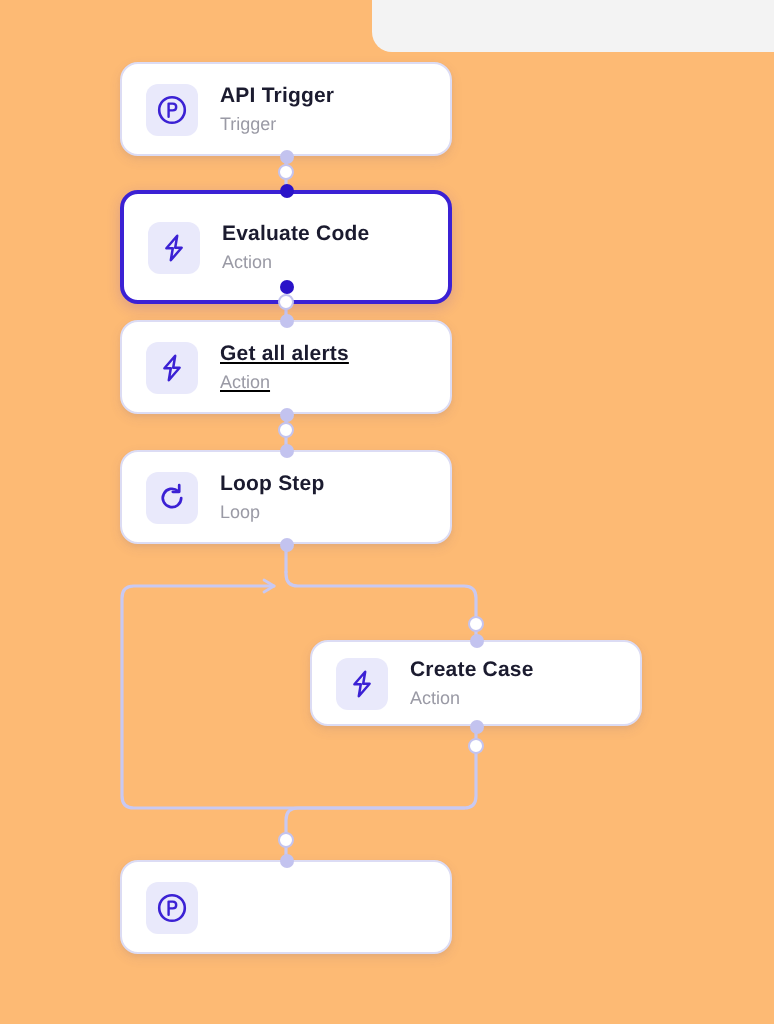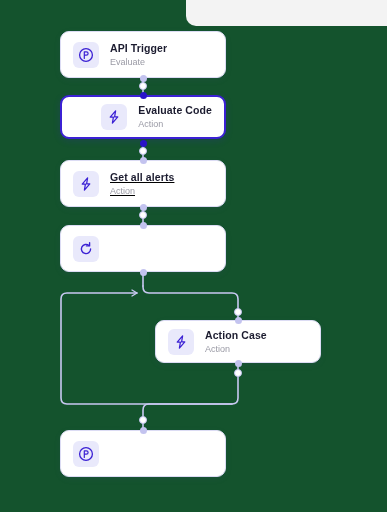--- a/index.html
+++ b/index.html
@@ -5,21 +5,21 @@
   * { margin:0; padding:0; box-sizing:border-box; }
   html, body {
     width:387px; height:512px;
     background:#eeeeee;
     font-family:"Liberation Sans", sans-serif;
     overflow:hidden;
   }
   #canvas {
     position:relative;
     width:387px; height:512px;
-    background:#14532d;
+    background:#fdba74;
     padding-left:12px;
   }
   
   #bg-panel {
     position:absolute;
     left:186px; top:-26px;
     width:230px; height:52px;
     background:#f3f3f3;
     border-radius:10px;
   }
@@ -138,25 +138,25 @@
 
   <div class="node" style="left:60px; top:31px; width:166px; height:47px;">
     <span class="node-icon">
       <svg width="16" height="16" viewBox="0 0 16 16">
         <circle cx="8" cy="8" r="6.4" fill="none" stroke="#3b21d4" stroke-width="1.3"></circle>
         <path d="M6.3 11.4 L6.3 4.8 L8.4 4.8 Q10.1 4.8 10.1 6.5 Q10.1 8.2 8.4 8.2 L6.3 8.2" fill="none" stroke="#3b21d4" stroke-width="1.2" stroke-linecap="round" stroke-linejoin="round"></path>
       </svg>
     </span>
     <span class="node-text">
       <span class="node-title">API Trigger</span>
-      <span class="node-sub">Evaluate</span>
-    </span>
-  </div>
-
-  <div class="node selected" style="left:60px; top:95px; width:166px; height:44px;justify-content:flex-end;">
+      <span class="node-sub">Trigger</span>
+    </span>
+  </div>
+
+  <div class="node selected" style="left:60px; top:95px; width:166px; height:57px;">
     <span class="node-icon">
       <svg width="16" height="16" viewBox="0 0 16 16">
         <path d="M9.6 1.9 L4.2 8.1 L7.4 8.1 L6.4 14.1 L11.8 7.9 L8.6 7.9 Z" fill="none" stroke="#3b21d4" stroke-width="1.25" stroke-linejoin="round"></path>
       </svg>
     </span>
     <span class="node-text">
       <span class="node-title">Evaluate Code</span>
       <span class="node-sub">Action</span>
     </span>
   </div>
@@ -173,30 +173,34 @@
     </span>
   </div>
 
   <div class="node" style="left:60px; top:225px; width:166px; height:47px;">
     <span class="node-icon">
       <svg width="16" height="16" viewBox="0 0 16 16">
         <path d="M12.6 8 A4.6 4.6 0 1 1 11.0 4.5" fill="none" stroke="#3b21d4" stroke-width="1.35" stroke-linecap="round"></path>
         <path d="M11.6 1.6 L11.6 4.9 L8.4 4.9" fill="none" stroke="#3b21d4" stroke-width="1.35" stroke-linecap="round" stroke-linejoin="round"></path>
       </svg>
     </span>
+    <span class="node-text">
+      <span class="node-title">Loop Step</span>
+      <span class="node-sub">Loop</span>
+    </span>
   </div>
 
   <div class="node" style="left:155px; top:320px; width:166px; height:43px;">
     <span class="node-icon">
       <svg width="16" height="16" viewBox="0 0 16 16">
         <path d="M9.6 1.9 L4.2 8.1 L7.4 8.1 L6.4 14.1 L11.8 7.9 L8.6 7.9 Z" fill="none" stroke="#3b21d4" stroke-width="1.25" stroke-linejoin="round"></path>
       </svg>
     </span>
     <span class="node-text">
-      <span class="node-title">Action Case</span>
+      <span class="node-title">Create Case</span>
       <span class="node-sub">Action</span>
     </span>
   </div>
 
   <div class="node" style="left:60px; top:430px; width:166px; height:47px;">
     <span class="node-icon">
       <svg width="16" height="16" viewBox="0 0 16 16">
         <circle cx="8" cy="8" r="6.4" fill="none" stroke="#3b21d4" stroke-width="1.3"></circle>
         <path d="M6.3 11.4 L6.3 4.8 L8.4 4.8 Q10.1 4.8 10.1 6.5 Q10.1 8.2 8.4 8.2 L6.3 8.2" fill="none" stroke="#3b21d4" stroke-width="1.2" stroke-linecap="round" stroke-linejoin="round"></path>
       </svg>

